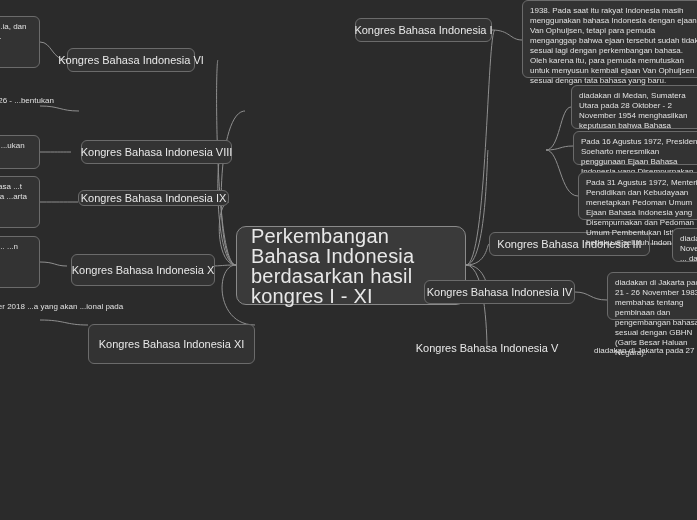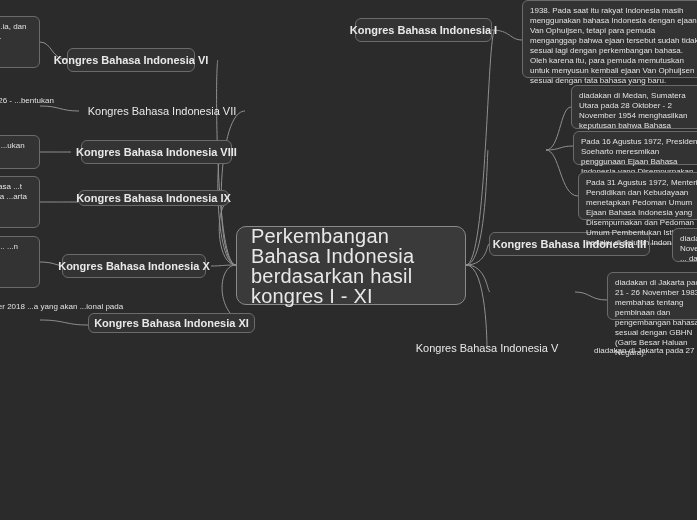--- a/index.html
+++ b/index.html
@@ -43,21 +43,20 @@
     padding: 10px 14px;
     letter-spacing: 0.2px;
   }
   .node.branch {
     font-size: 11px;
     line-height: 14px;
     padding: 6px 10px;
     justify-content: center;
     text-align: center;
     white-space: nowrap;
-    font-weight: bold;
   }
   .node.plain {
     background: transparent;
     border: none;
     font-size: 11px;
     line-height: 14px;
     padding: 6px 10px;
     justify-content: center;
     text-align: center;
     white-space: nowrap;
@@ -112,41 +111,41 @@
     <path d="M575 292 C 590 292, 590 300, 607 300" stroke="#8f8f8f" stroke-width="1" fill="none"></path>
   </svg>
 
   <div class="node center" style="left:236px; top:226px; width:230px; height:79px;">
     <span>Perkembangan Bahasa Indonesia berdasarkan hasil kongres I - XI</span>
   </div>
 
   <div class="node branch" style="left:67px; top:48px; width:128px; height:24px;">
     <span>Kongres Bahasa Indonesia VI</span>
   </div>
-  <div class="node plain" style="left:79px; top:99px; width:166px; height:24px;">
-    <span>Kongres Bahasa Indonesia VII</span>
-  </div>
   <div class="node branch" style="left:71px; top:140px; width:151px; height:24px;margin-left:10px;">
     <span>Kongres Bahasa Indonesia VIII</span>
   </div>
   <div class="node branch" style="left:78px; top:190px; width:151px; height:16px;">
     <span>Kongres Bahasa Indonesia IX</span>
   </div>
-  <div class="node branch" style="left:62px; top:254px; width:144px; height:24px;">
+  <div class="node branch" style="left:71px; top:254px; width:144px; height:32px;">
     <span>Kongres Bahasa Indonesia X</span>
   </div>
-  <div class="node branch" style="left:88px; top:313px; width:167px; height:20px;">
+  <div class="node branch" style="left:88px; top:324px; width:167px; height:40px;">
     <span>Kongres Bahasa Indonesia XI</span>
   </div>
 
   <div class="node branch" style="left:355px; top:18px; width:137px; height:24px;">
     <span>Kongres Bahasa Indonesia I</span>
   </div>
   <div class="node branch" style="left:489px; top:232px; width:161px; height:24px;">
     <span>Kongres Bahasa Indonesia III</span>
+  </div>
+  <div class="node branch" style="left:424px; top:280px; width:151px; height:24px;">
+    <span>Kongres Bahasa Indonesia IV</span>
   </div>
   <div class="node plain" style="left:390px; top:337px; width:194px; height:22px;">
     <span>Kongres Bahasa Indonesia V</span>
   </div>
 
   <div class="node leaf" style="left:-30px; top:16px; width:70px; height:52px;">
     <span>...an ...ia, dan ...esia.</span>
   </div>
   <div class="node leaf plain" style="left:-30px; top:92px; width:70px; height:30px;">
     <span>...ada 26 - ...bentukan</span>

